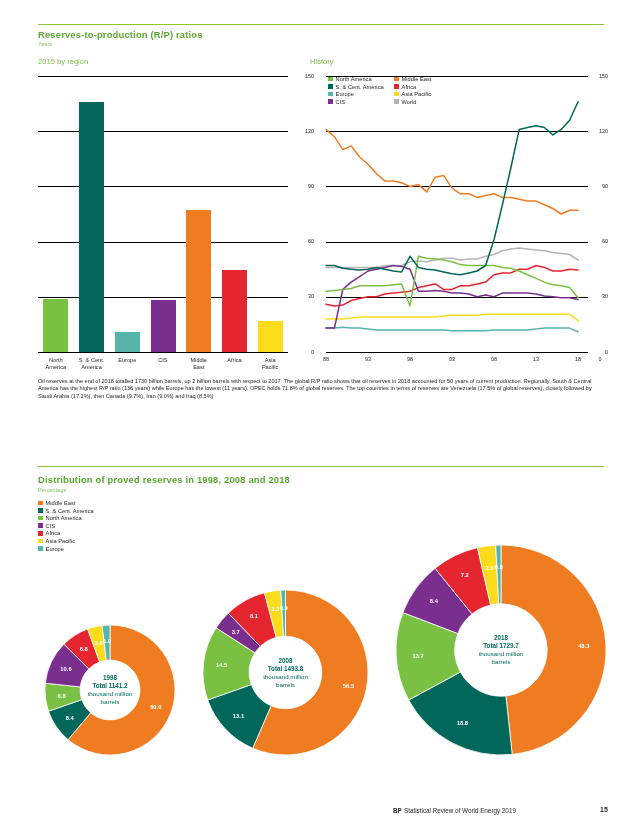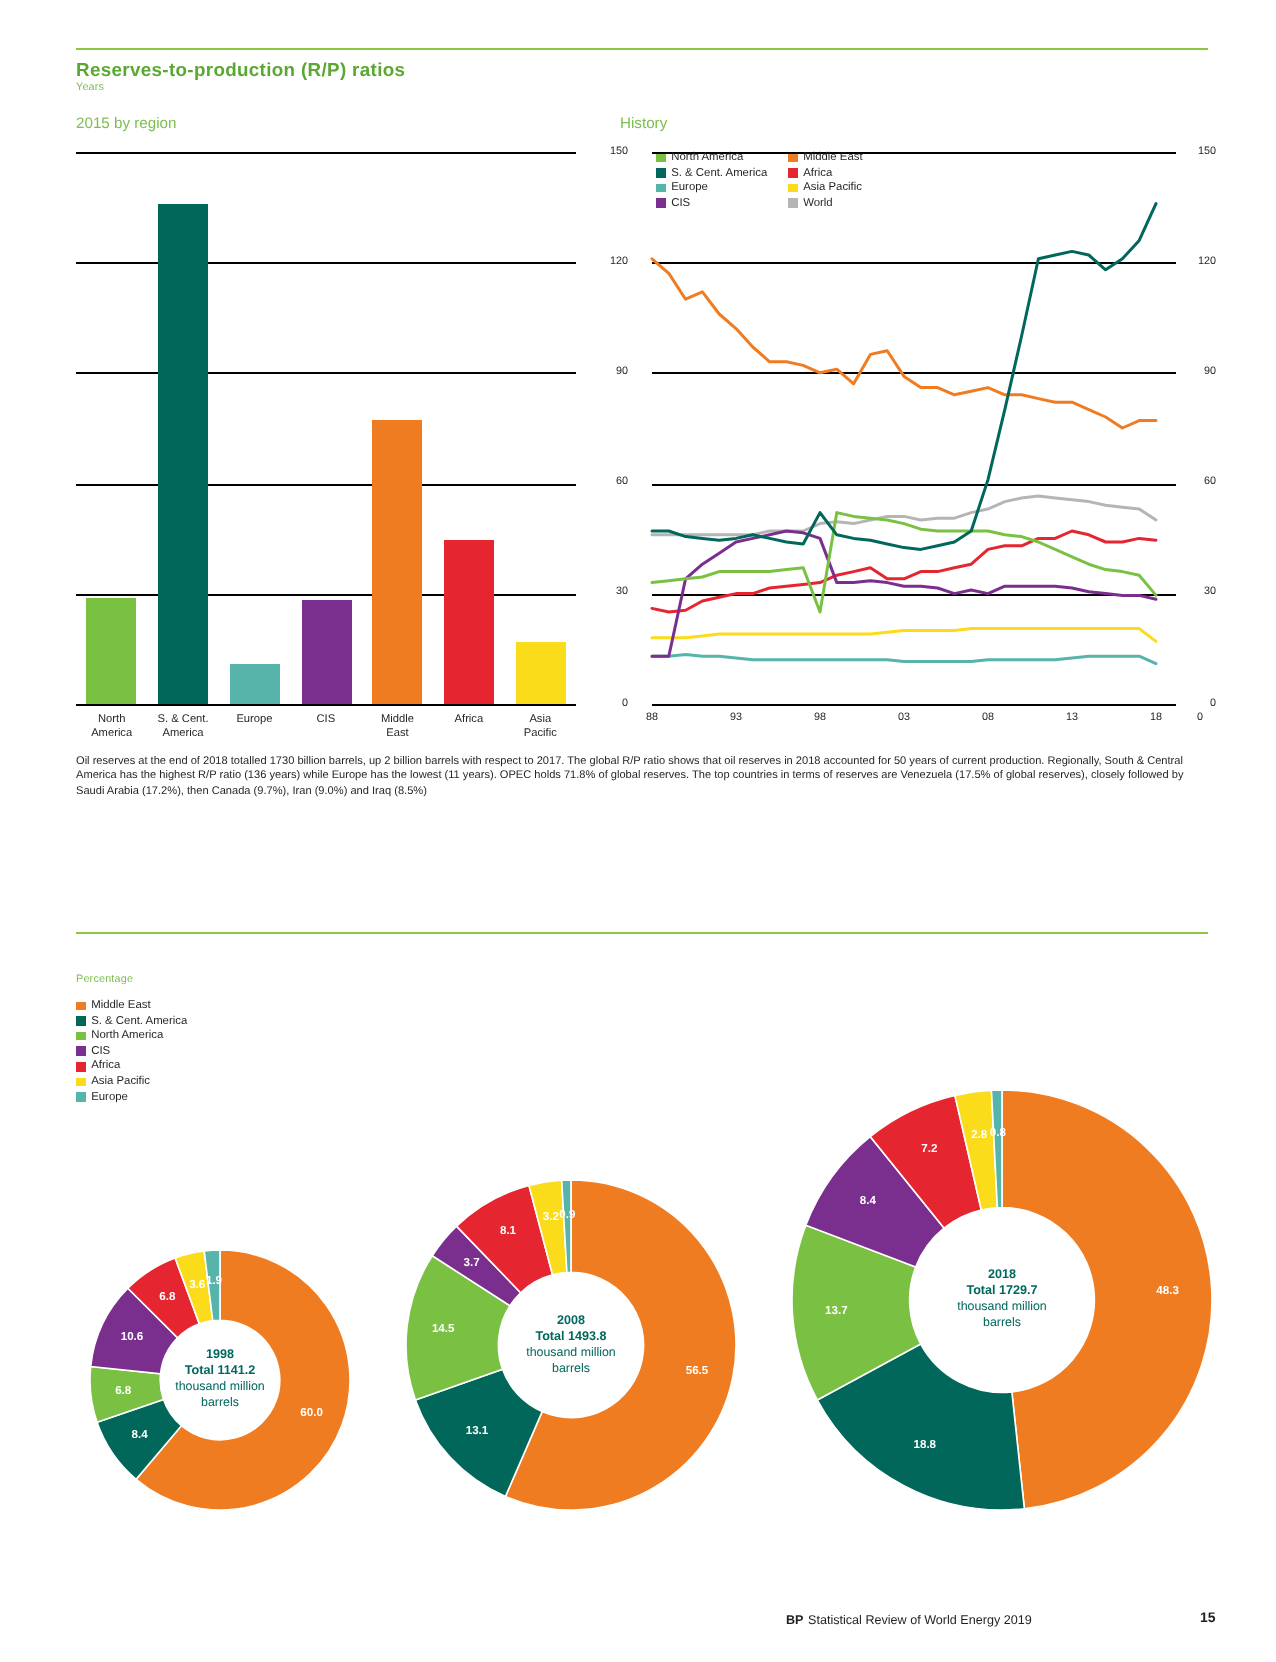--- a/index.html
+++ b/index.html
@@ -187,20 +187,21 @@
           <span class="lg-sw" style="background: rgb(181, 181, 181);"></span>
           <span class="lg-tx">World</span>
         </div>
       </div>
   </div>
 
   <div id="body-text">Oil reserves at the end of 2018 totalled 1730 billion barrels, up 2 billion barrels with respect to 2017. The global R/P ratio shows that oil reserves in 2018 accounted for 50 years of current production. Regionally, South &amp; Central America has the highest R/P ratio (136 years) while Europe has the lowest (11 years). OPEC holds 71.8% of global reserves. The top countries in terms of reserves are Venezuela (17.5% of global reserves), closely followed by Saudi Arabia (17.2%), then Canada (9.7%), Iran (9.0%) and Iraq (8.5%)</div>
 
   <div class="rule-green" style="left:38px;top:466px;width:566px;"></div>
 
+  <div class="sect-title" style="position:absolute;left:38px;top:474px;">Distribution of proved reserves in 1998, 2008 and 2018</div>
   <div class="sect-sub" style="position:absolute;left:38px;top:486px;">Percentage</div>
 
   <div id="bottom-legend" style="position:absolute;left:38px;top:500px;">
       <div class="lg-item">
         <span class="lg-sw" style="background: rgb(240, 124, 34);"></span>
         <span class="lg-tx">Middle East</span>
       </div>
       <div class="lg-item">
         <span class="lg-sw" style="background: rgb(0, 103, 90);"></span>
         <span class="lg-tx">S. &amp; Cent. America</span>

